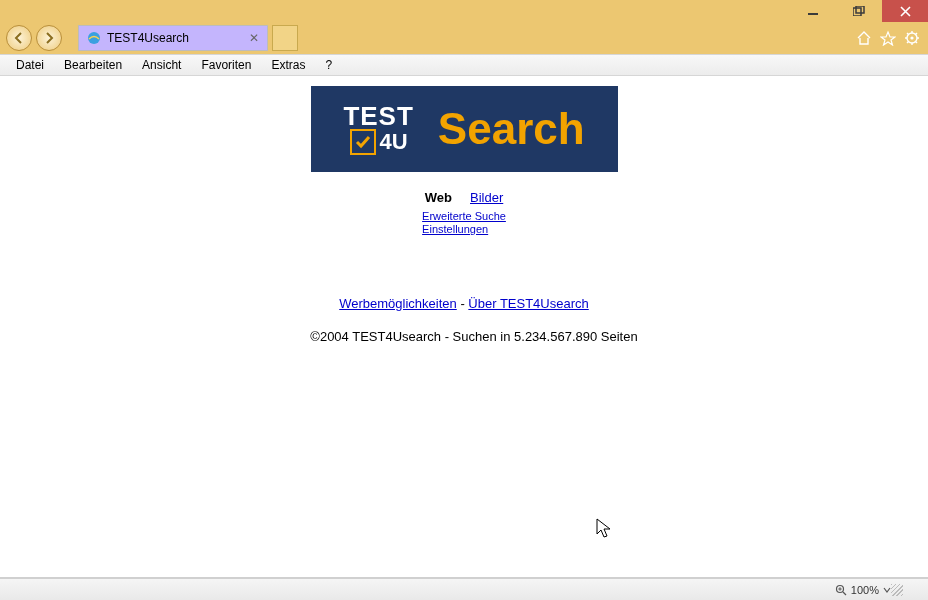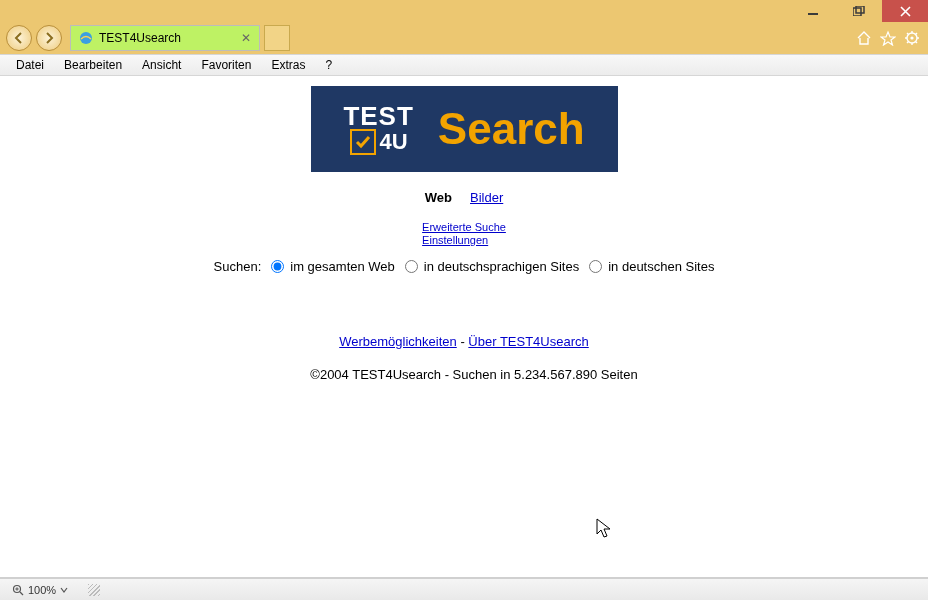--- a/index.html
+++ b/index.html
@@ -12,21 +12,21 @@
   .win-btn svg, .win-btn .glyph { pointer-events:none; }
   
   .navbar { height:32px; background:#ecc771; display:flex; align-items:center; padding:0 6px; gap:4px; }
   .nav-circle { width:26px; height:26px; border:1px solid #b98f3a; border-radius:50%; display:flex; align-items:center; justify-content:center; background:radial-gradient(#fdf3d8,#eecb7c); }
   .nav-circle svg { fill:#8a6d1f; }
   .addr-wrap { flex:0 0 auto; display:flex; align-items:center; height:22px; border:1px solid #aaa; background:#fff; margin-left:6px; width:220px; }
   .addr-icon { width:18px; display:flex; align-items:center; justify-content:center; }
   .addr-input { border:none; outline:none; font-size:12px; flex:1; height:20px; padding:0 2px; font-family:inherit; color:#666; }
   .addr-btns { display:flex; align-items:center; height:22px; }
   .small-btn { width:22px; height:22px; border-left:1px solid #ccc; display:flex; align-items:center; justify-content:center; background:#f4f4f4; }
-  .tab { display:flex; align-items:center; height:26px; background:#bef264; border:1px solid #bcbcbc; padding:0 8px; margin-left:4px; gap:6px; min-width:190px; position:relative; }
+  .tab { display:flex; align-items:center; height:26px; background:#c4b5fd; border:1px solid #bcbcbc; padding:0 8px; margin-left:12px; gap:6px; min-width:190px; position:relative; }
   .tab .favicon { width:14px; height:14px; }
   .tab-title { flex:1; font-size:12px; color:#000; }
   .tab-close { font-size:12px; color:#666; }
   .newtab { width:26px; height:26px; border:1px solid #c9a94e; background:#f2d487; margin-left:0; }
   .nav-spacer { flex:1; }
   .ie-icon { width:20px; display:flex; align-items:center; justify-content:center; color:#7b5c10;}
   
   .menubar { height:22px; background:linear-gradient(#f8f8f8,#ececec); border-top:1px solid #d6d6d6; border-bottom:1px solid #d6d6d6; display:flex; align-items:center; padding:0 6px; gap:0; }
   .menu-item { padding:20px 10px; font-size:12px; color:#000; }
   
@@ -39,30 +39,30 @@
   .logo-check { width:26px; height:26px; border:2px solid #f2a300; display:flex; align-items:center; justify-content:center; }
   .logo-4u { color:#fff; font-weight:700; font-size:22px; font-family:Arial,sans-serif;}
   .logo-search { color:#f2a300; font-weight:900; font-size:44px; font-family:Arial,sans-serif;}
   .tabs-row { margin-top:18px; font-size:13px; }
   .tabs-row .active { font-weight:bold; color:#000; }
   .tabs-row a { color:#0000cc; text-decoration:underline; }
   .search-row { display:flex; align-items:flex-start; gap:20px; margin-top:4px;}
   .search-col { display:flex; flex-direction:column; align-items:center;}
   .search-box { width:356px; height:22px; border:1px solid #7a7a7a; background:#fff;}
   .search-btn { margin-top:3px; height:22px; padding:0 10px; background:#e9e9e9; border:2px solid #444; font-size:12px; font-family:inherit;}
-  .side-links { display:flex; flex-direction:column; margin-top:12px;}
+  .side-links { display:flex; flex-direction:column; margin-top:1px;}
   .side-links a { color:#0000cc; text-decoration:underline; font-size:11px; line-height:13px;}
   .radio-row { margin-top:12px; font-size:13px; display:flex; align-items:center; gap:4px;}
   .radio-row input { margin:0 2px 0 6px; vertical-align:middle;}
   .radio-row label { vertical-align:middle;}
   .footer-links { margin-top:60px; font-size:13px;}
   .footer-links a { color:#0000cc; text-decoration:underline;}
   .copyright { margin-top:18px; font-size:13px; color:#000;padding-left:20px;}
   
-  .statusbar { height:22px; background:linear-gradient(#f5f5f5,#e9e9e9); border-top:1px solid #d0d0d0; display:flex; align-items:center; padding:0 12px; gap:20px; font-size:11px; color:#333;}
+  .statusbar { height:22px; background:linear-gradient(#f5f5f5,#e9e9e9); border-top:1px solid #d0d0d0; display:flex; align-items:center; justify-content:flex-end; padding:0 25px; gap:0; font-size:11px; color:#333;}
   .zoom { display:flex; align-items:center; gap:4px;}
   .grip { width:12px; height:12px; background:repeating-linear-gradient(135deg,#bbb 0 1px,transparent 1px 3px);}
   a { cursor:pointer; }
   .cursor-ptr { position:absolute; left:596px; top:518px; pointer-events:none; }
 </style>
 </head>
 <body>
 
 <div class="titlebar">
   <div class="win-btn">
@@ -169,29 +169,20 @@
       <a>Bilder</a>
     </div>
 
     <div class="search-row">
       <div class="side-links">
         <a>Erweiterte Suche</a>
         <a>Einstellungen</a>
       </div>
     </div>
 
-    <div class="radio-row">
-      <span>Suchen:</span>
-      <input type="radio" name="scope" checked="" style="">
-      <label>im gesamten Web</label>
-      <input type="radio" name="scope" style="">
-      <label>in deutschsprachigen Sites</label>
-      <input type="radio" name="scope" style="">
-      <label>in deutschen Sites</label>
-    </div>
 
     <div class="footer-links">
       <a>Werbemöglichkeiten</a>
       <span> - </span>
       <a>Über TEST4Usearch</a>
     </div>
 
     <div class="copyright">©2004 TEST4Usearch - Suchen in 5.234.567.890 Seiten</div>
   </div>
 </div>

